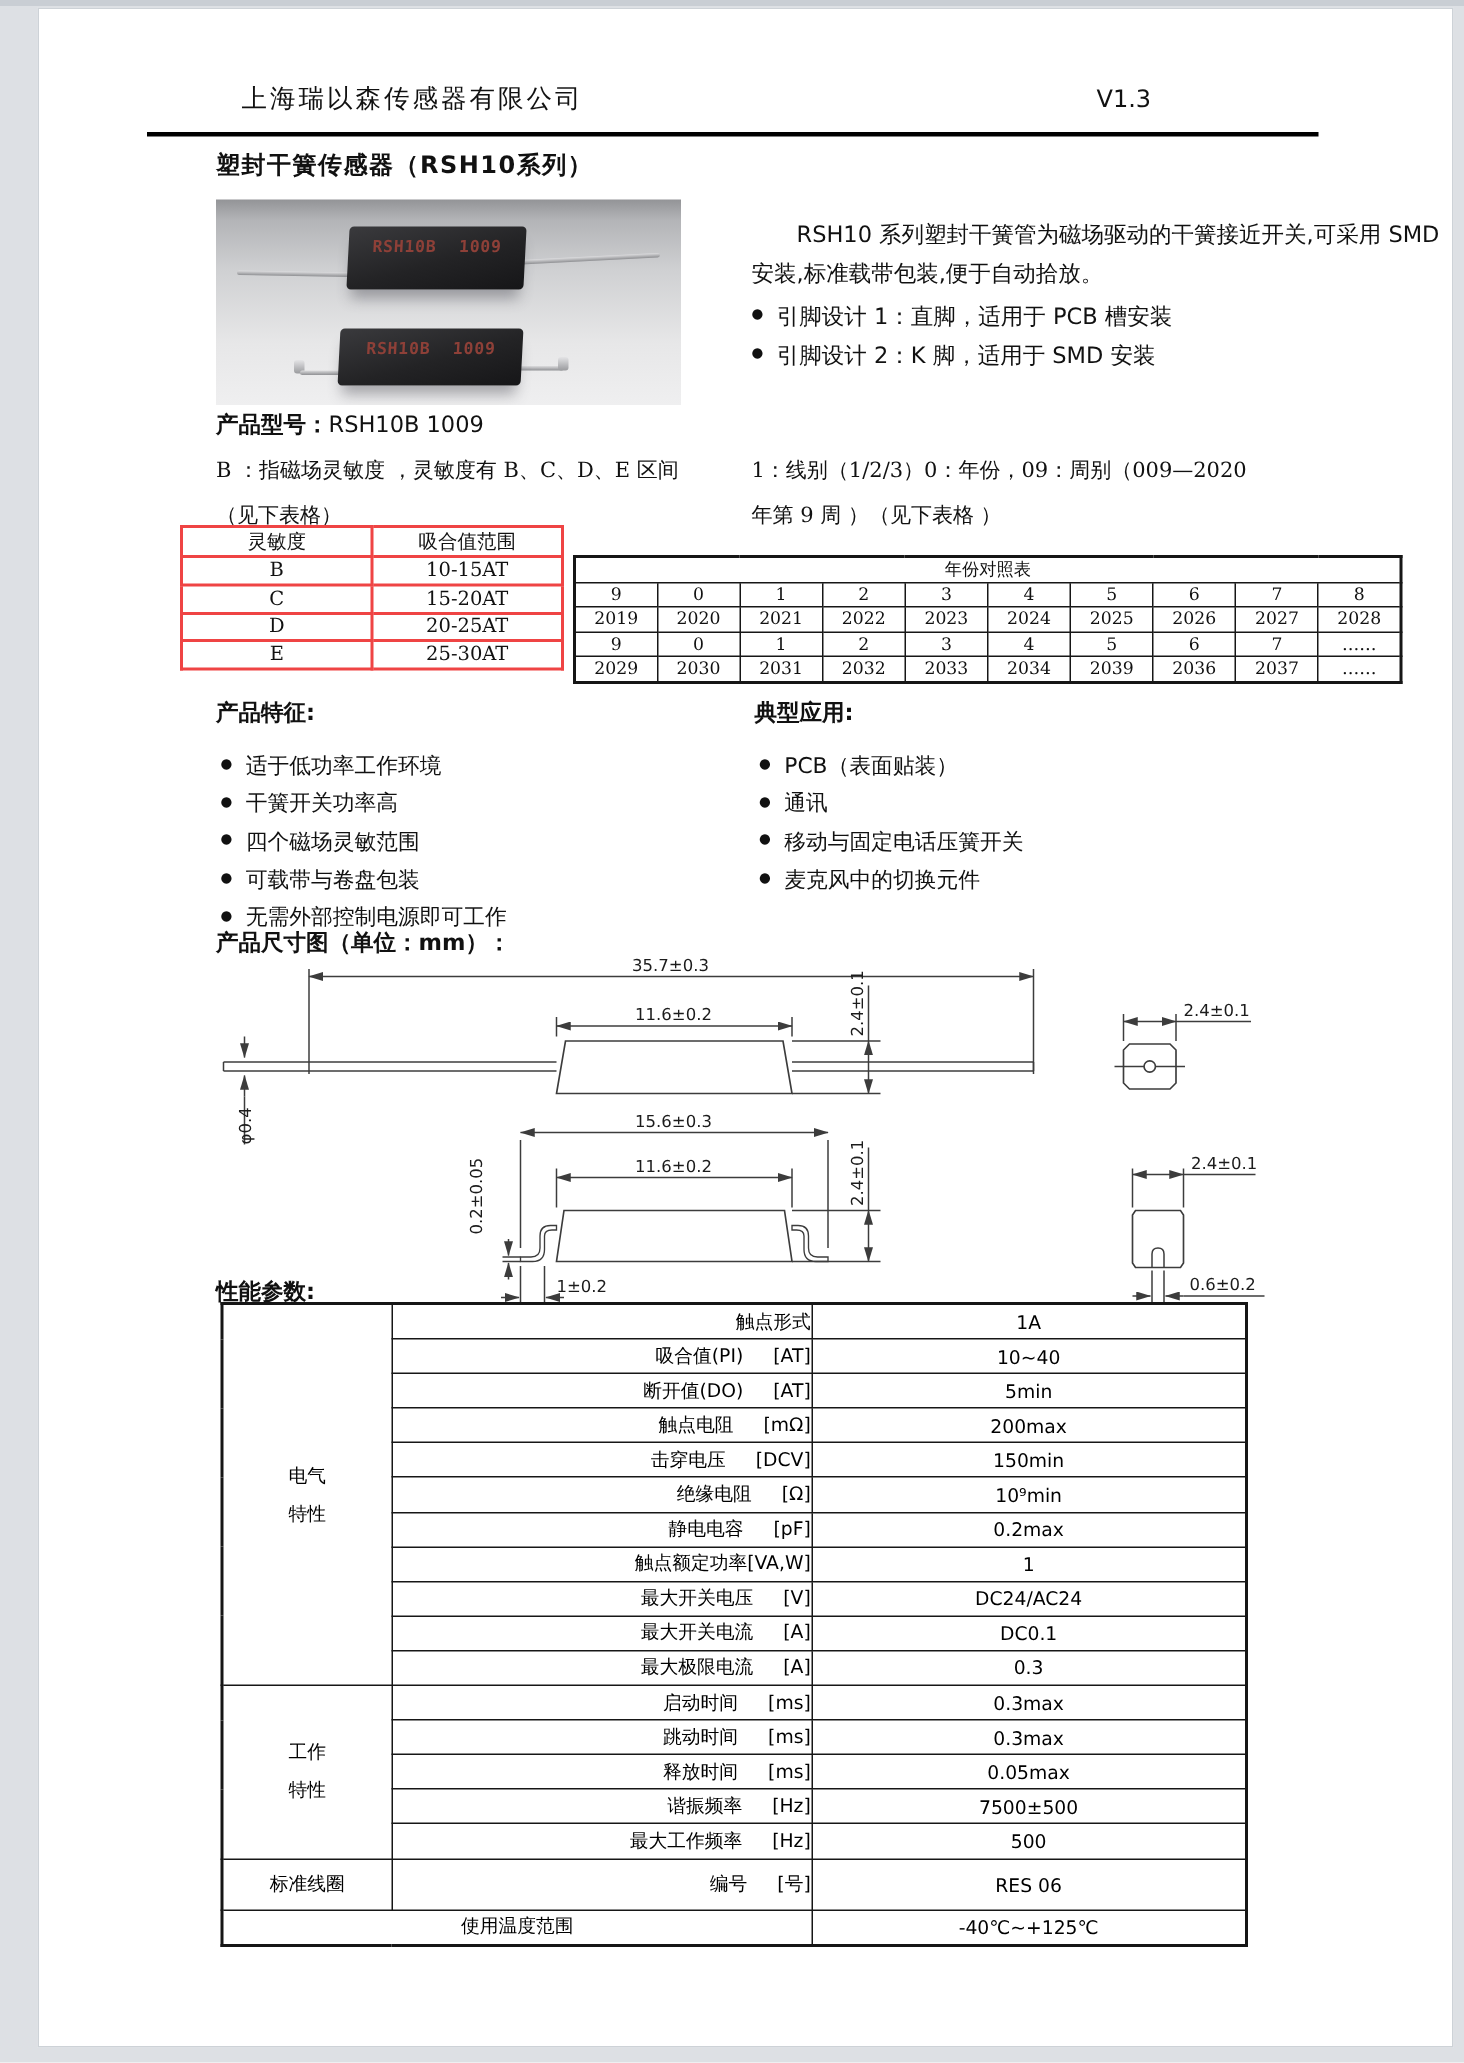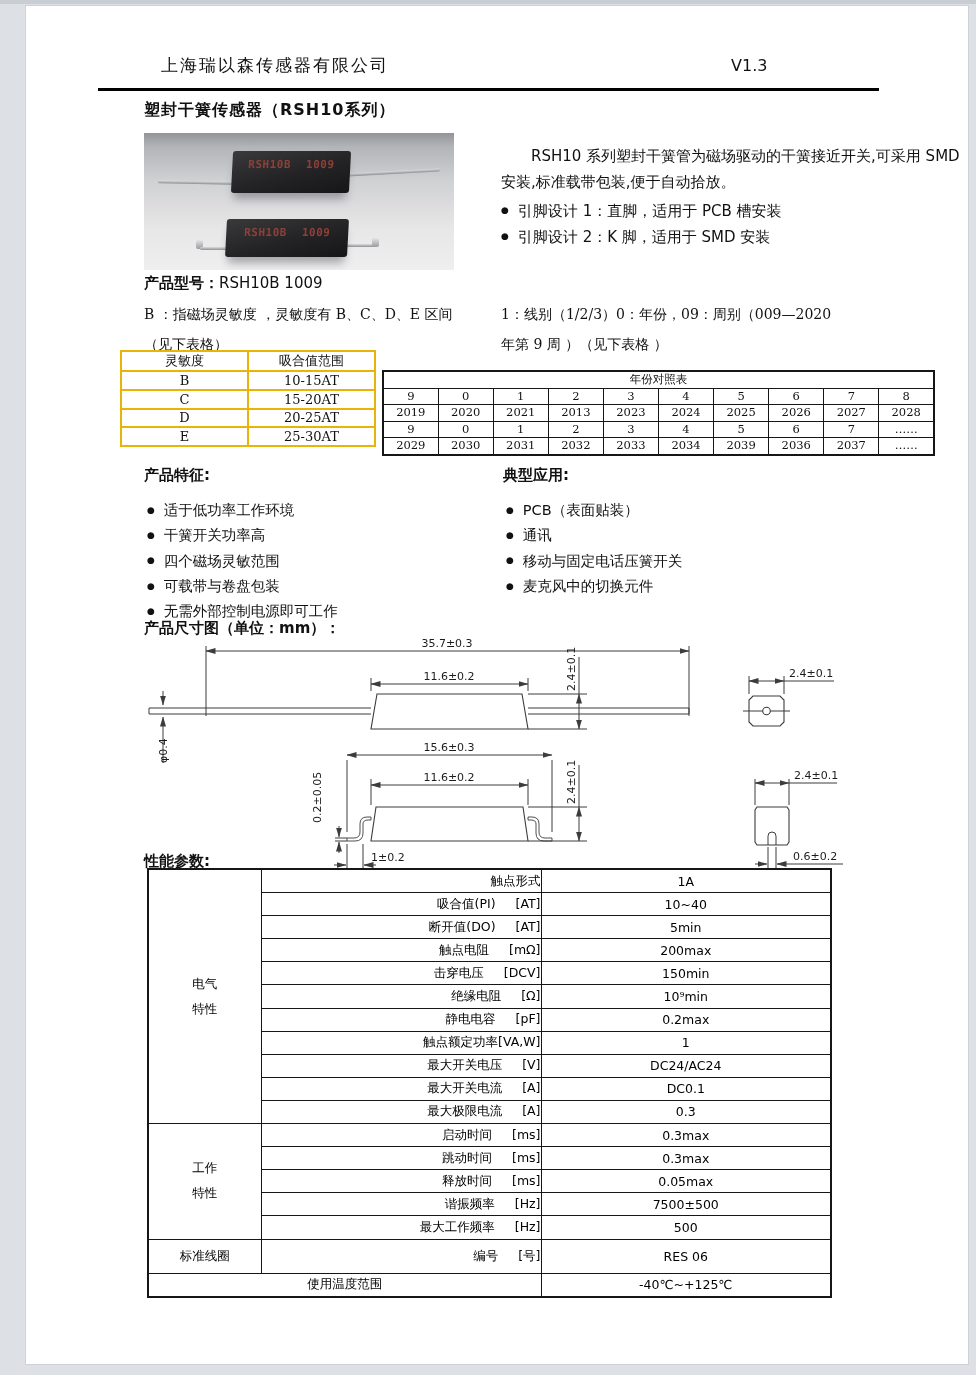--- a/index.html
+++ b/index.html
@@ -28,21 +28,21 @@
   .sbody{position:absolute;background:linear-gradient(165deg,#3a3a3d 0%,#232325 55%,#161618 100%);
          border-radius:3px;display:flex;gap:15px;justify-content:center;align-items:flex-start;
          padding-top:7px;box-sizing:border-box;transform:skewX(-3deg);
          box-shadow:0 9px 9px -3px rgba(80,80,88,.45)}
   .mark{color:#8e4038;font-size:11px;font-weight:bold;letter-spacing:.5px;
         font-family:"DejaVu Sans Mono","Liberation Mono",monospace}
   .knub{position:absolute;width:7px;height:9px;background:linear-gradient(#e4e4e6,#9a9b9e);border-radius:2px}
   
   table{border-collapse:collapse;table-layout:fixed}
   .sens{width:256px;font-size:13px;font-family:"DejaVu Serif","Liberation Serif",serif}
-  .sens td{border:2px solid #eab308;height:16.8px;text-align:center;padding:0}
+  .sens td{border:2px solid #ef4444;height:16.8px;text-align:center;padding:0}
   .year{width:553px;font-size:11.5px;font-family:"DejaVu Serif","Liberation Serif",serif;border:2px solid #161616}
   .year td{border:1px solid #161616;height:15.5px;line-height:15px;text-align:center;padding:0}
   .param{width:683px;font-size:12.5px;border:2px solid #161616}
   .param td{border:1px solid #161616;height:22.1px;text-align:center;padding:0;color:#000}
   .pn{display:flex;justify-content:flex-end;gap:20px}
   .grp div{margin:8px 12px}
   
   .dl{stroke:#3c3c3c;stroke-width:1;fill:none}
   .shape{fill:#fff;stroke:#3c3c3c;stroke-width:1.1}
   .dt{font-size:11px;fill:#1c1c1c;font-family:"DejaVu Sans","Liberation Sans",sans-serif}
@@ -140,21 +140,21 @@
           <td>4</td>
           <td>5</td>
           <td>6</td>
           <td>7</td>
           <td>8</td>
         </tr>
         <tr>
           <td>2019</td>
           <td>2020</td>
           <td>2021</td>
-          <td>2013</td>
+          <td>2022</td>
           <td>2023</td>
           <td>2024</td>
           <td>2025</td>
           <td>2026</td>
           <td>2027</td>
           <td>2028</td>
         </tr>
         <tr>
           <td>9</td>
           <td>0</td>

